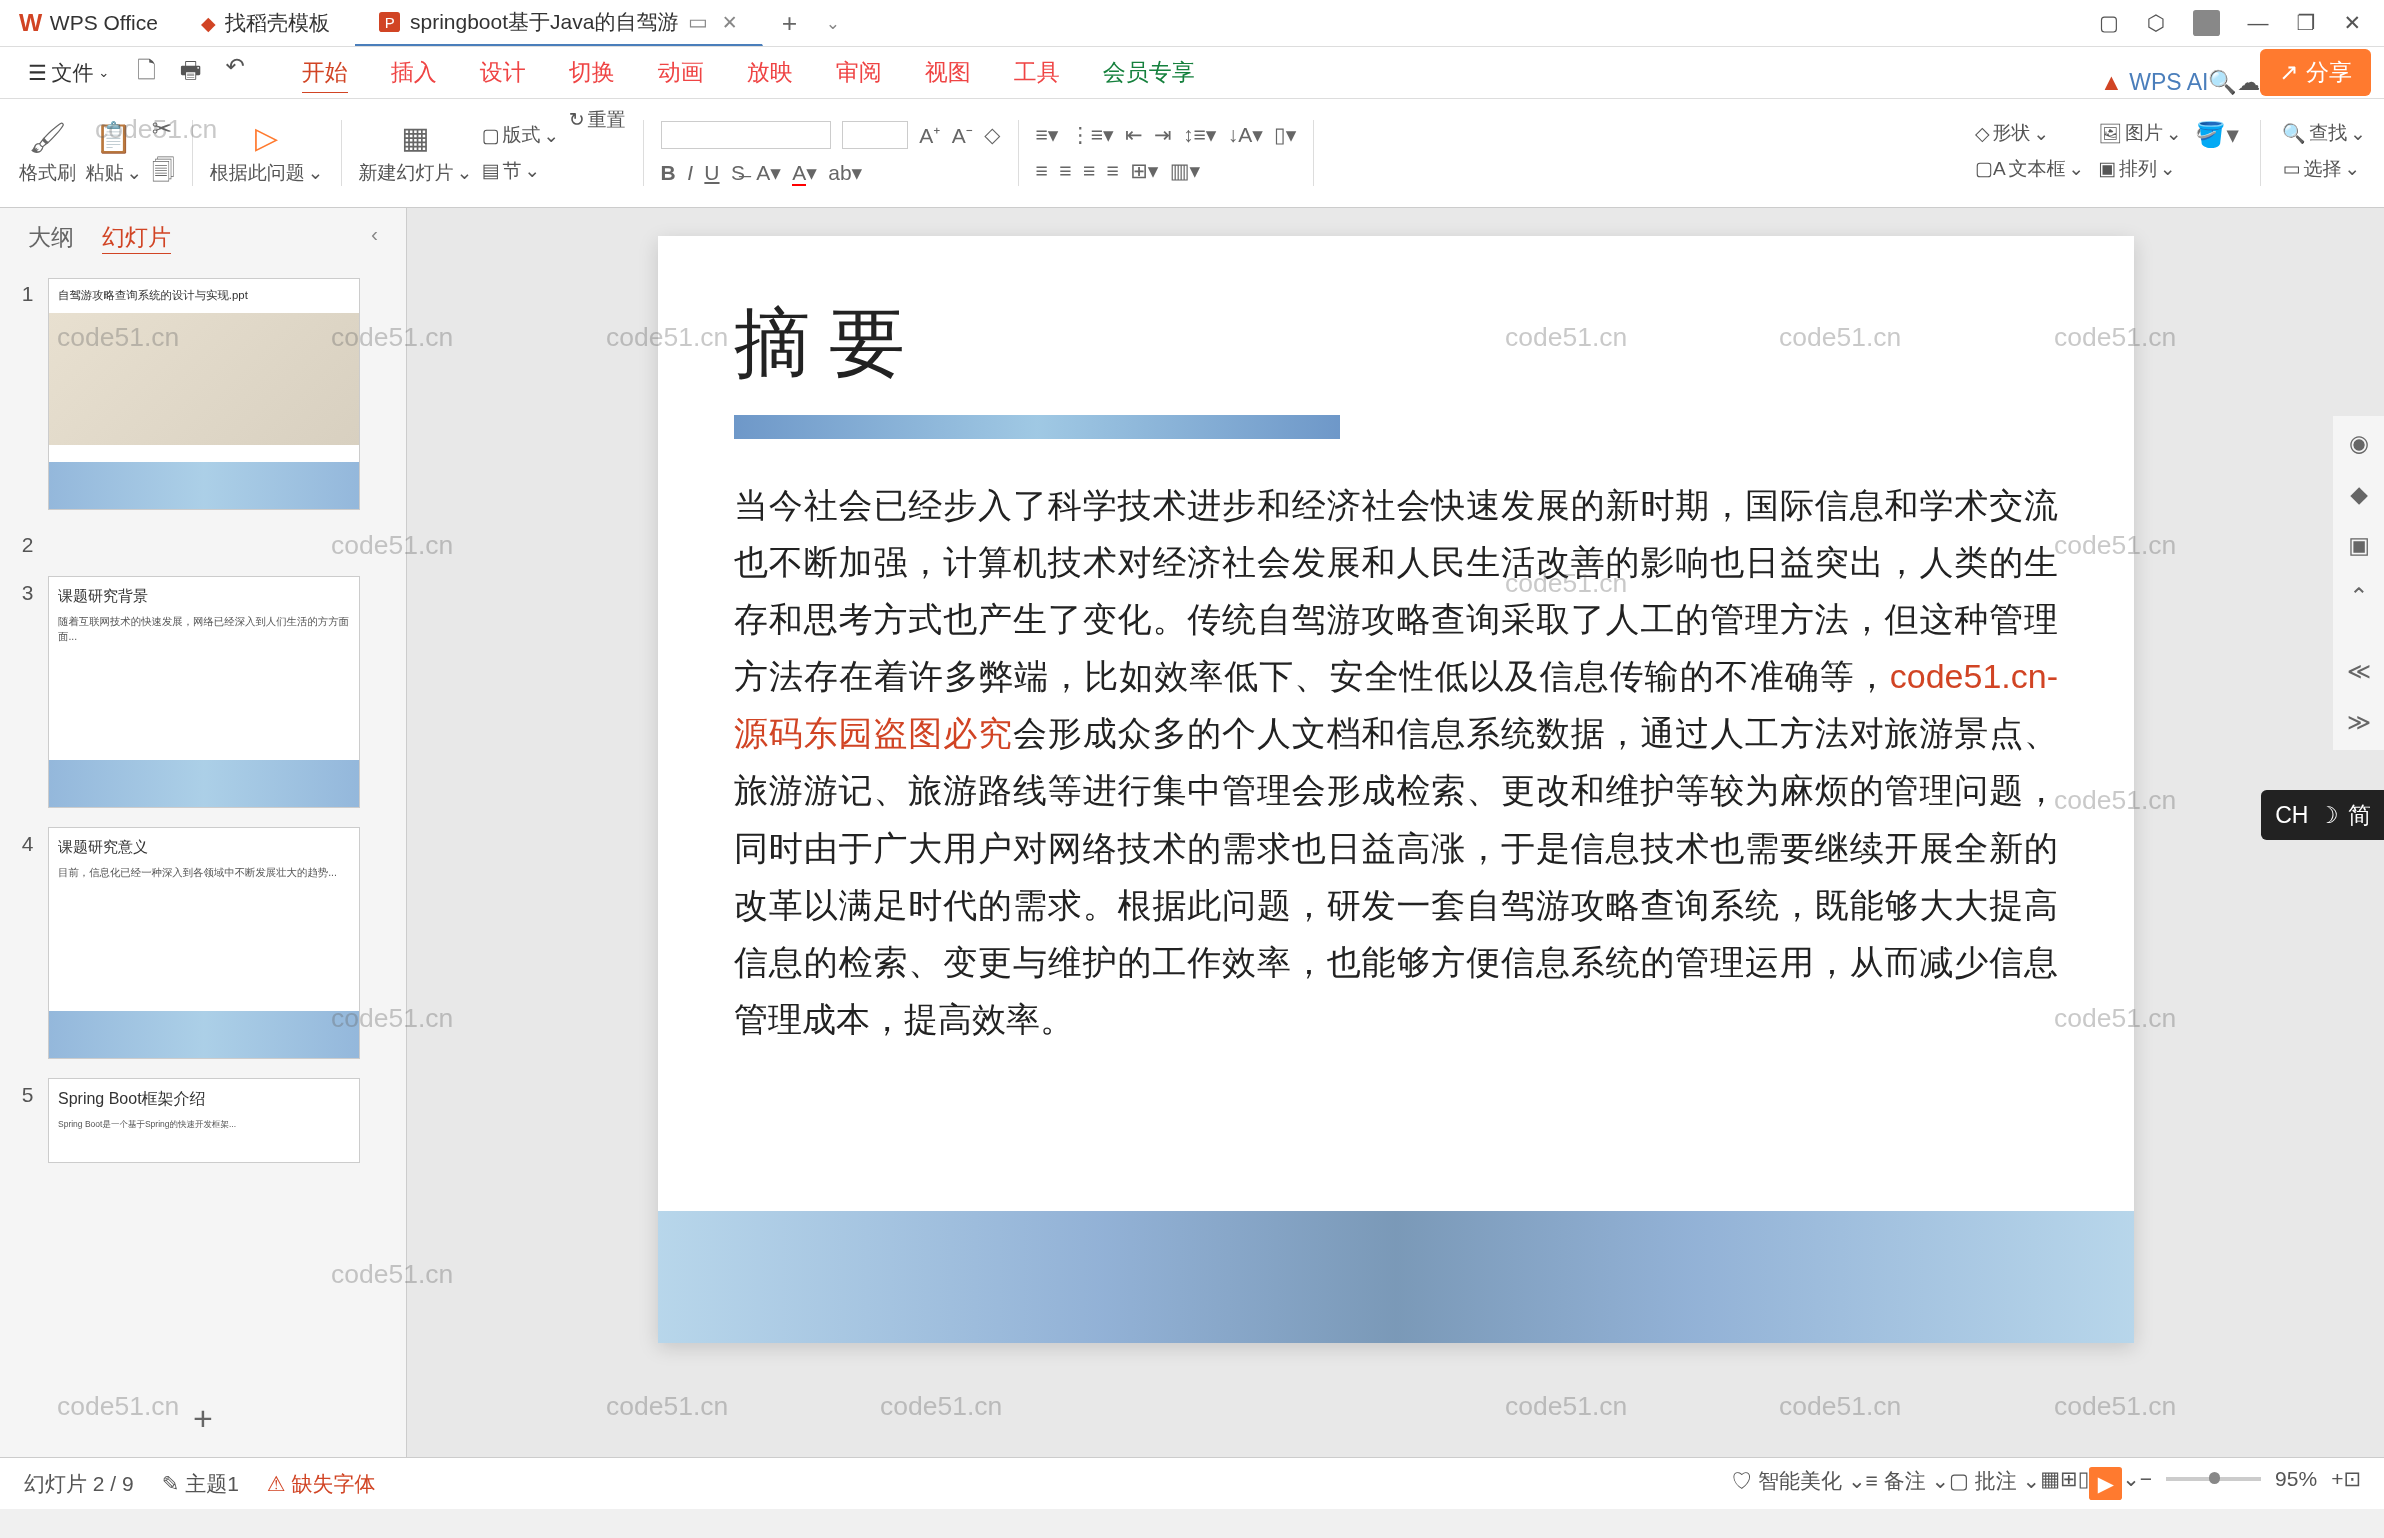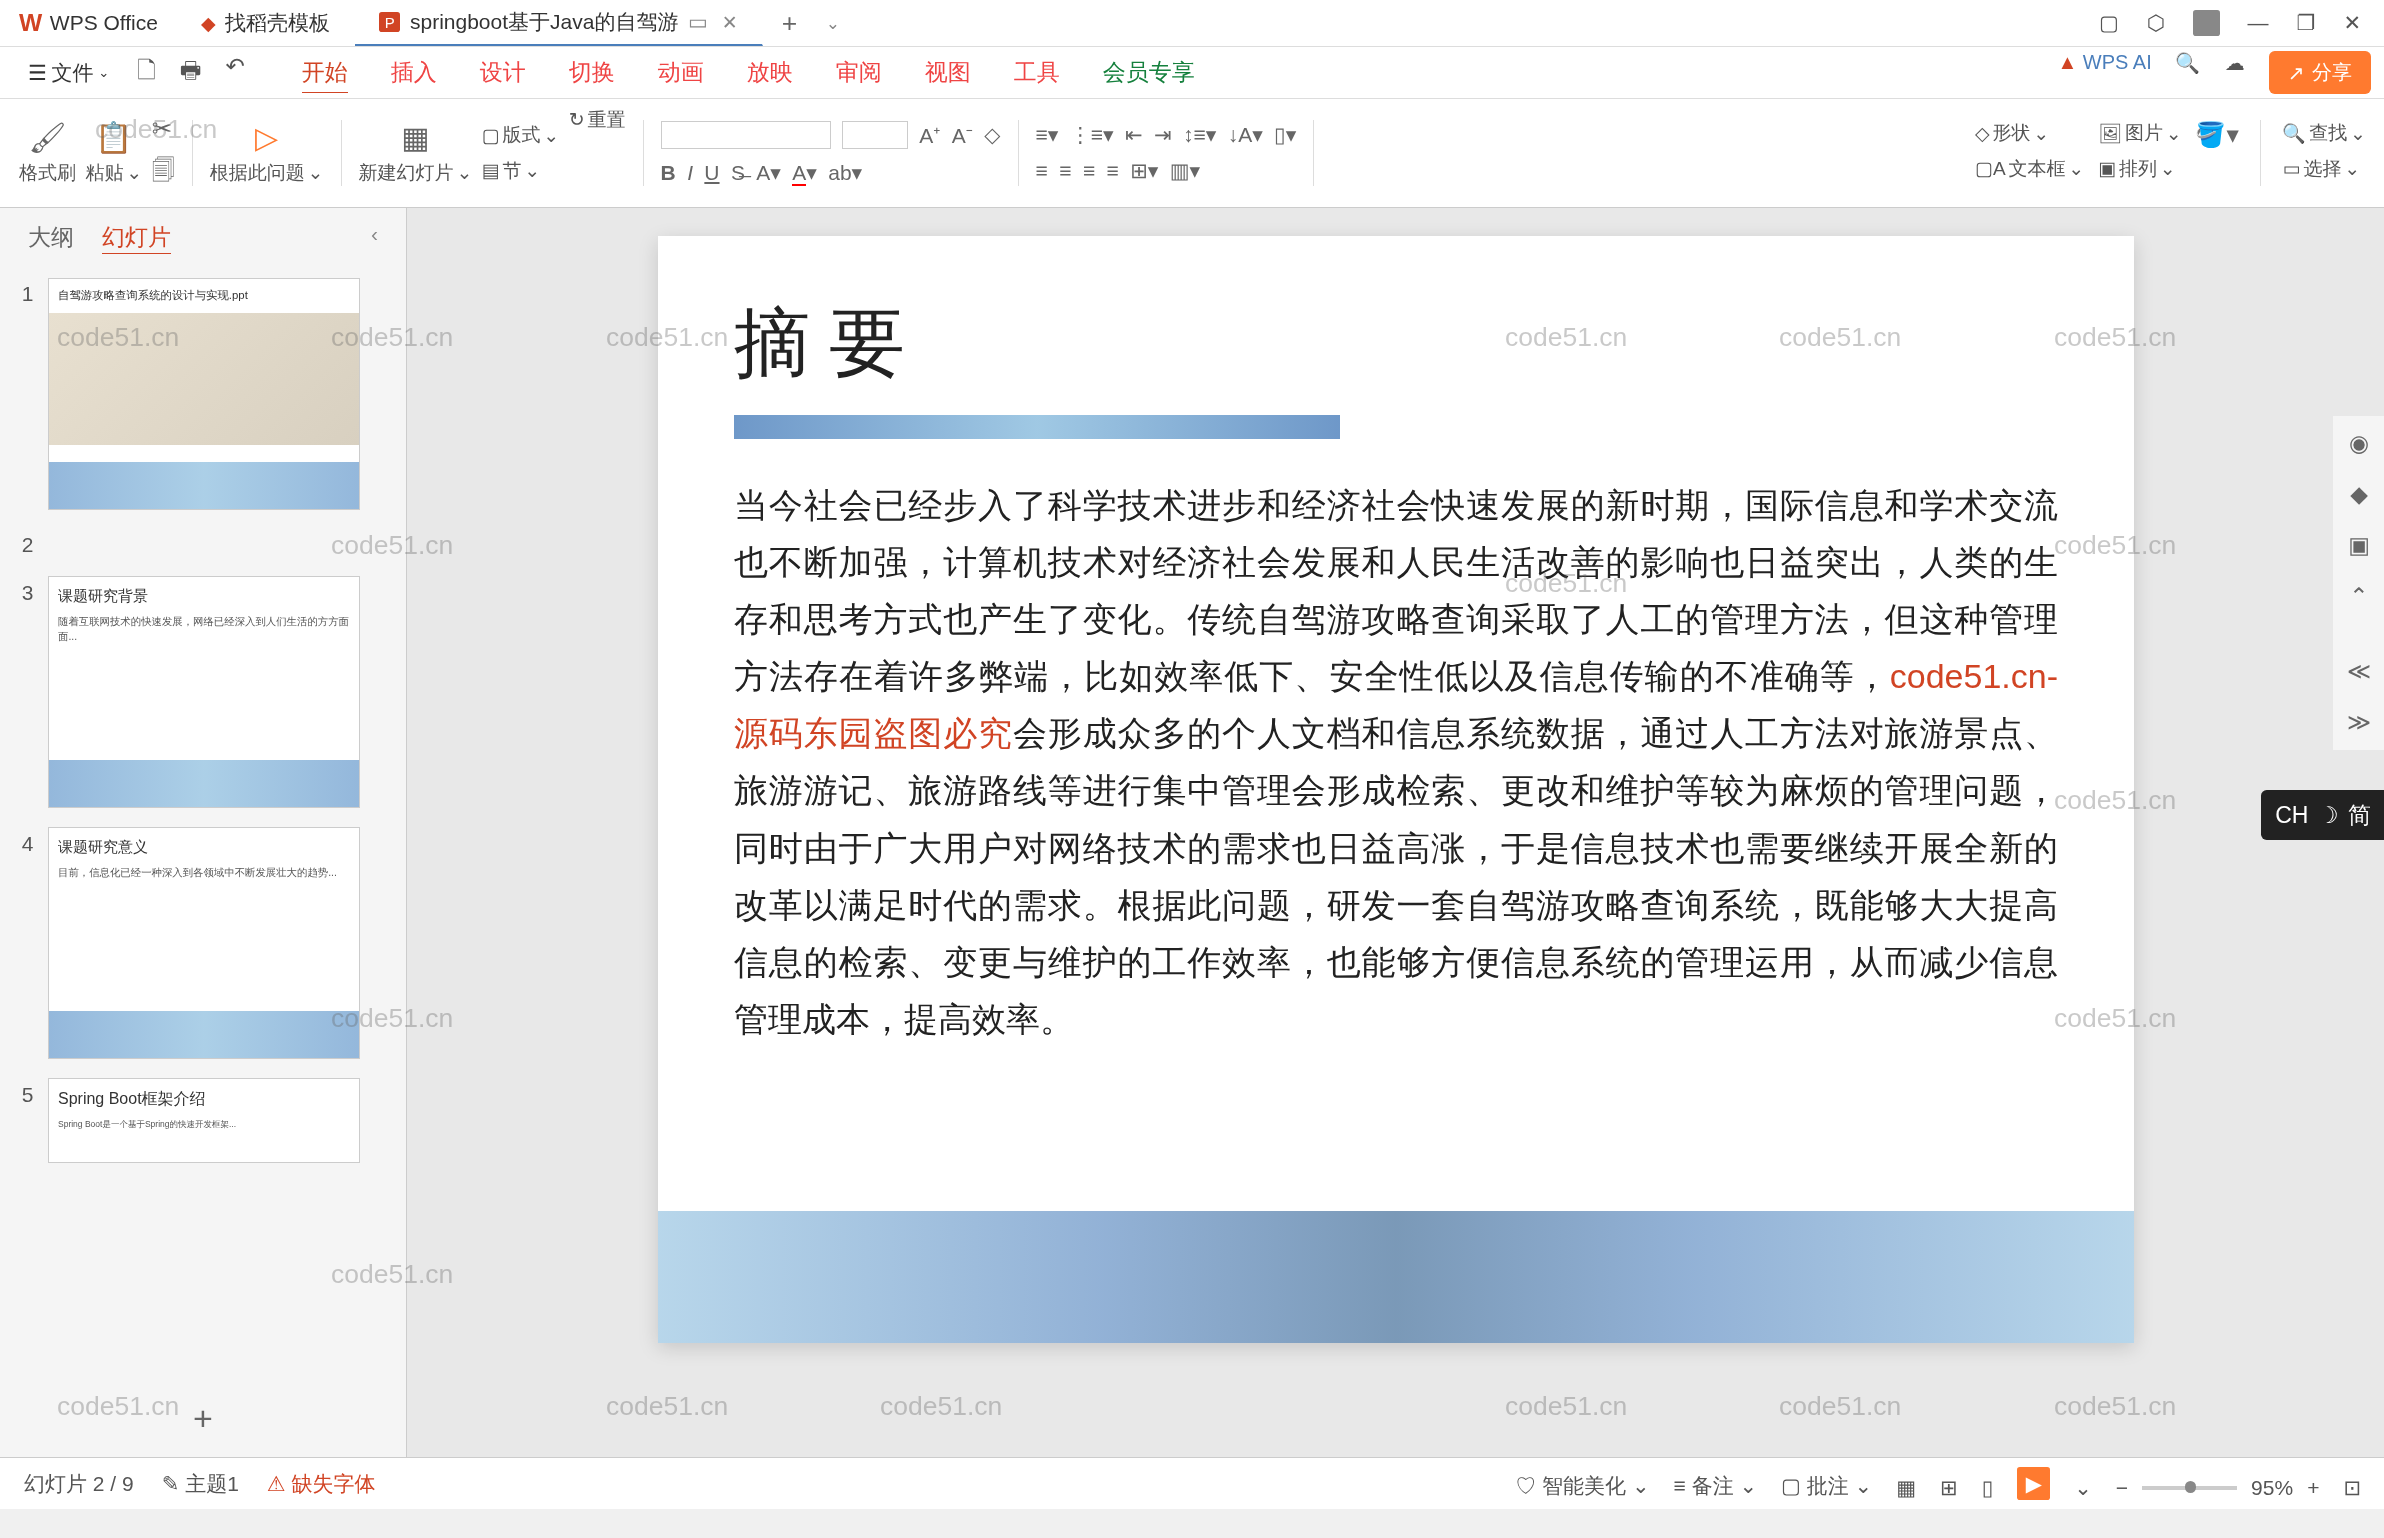--- a/index.html
+++ b/index.html
@@ -13,21 +13,21 @@
 .tab .close{margin-left:14px;color:#888;font-size:19px}
 .tab-add{padding:0 19px;color:#666;font-size:26.5px}
 .window-controls{margin-left:auto;display:flex;align-items:center;gap:28px;padding-right:24px;color:#555;font-size:21px}
 .menubar{height:52px;background:#fff;display:flex;align-items:center;padding:0 14px;border-bottom:0.9px solid #ddd}
 .file-btn{display:flex;align-items:center;gap:4.7px;font-size:21px;color:#333;padding:0 14px}
 .qat{display:flex;gap:24px;margin-left:14px;color:#555;font-size:23px}
 .menutabs{display:flex;gap:43px;margin-left:57px;font-size:23px}
 .menutab{color:#ef4444;padding:4.7px 0}
 .menutab.active{color:#d14424;border-bottom:1.9px solid #d14424;font-weight:500}
 .menutab.vip{color:#15803d}
-.menu-right{margin-left:auto;display:flex;align-items:flex-start;gap:24px;font-size:20px;color:#555}
+.menu-right{margin-left:auto;display:flex;align-items:flex-end;font-size:23px;color:#555}
 .ai-label{color:#4a7ebb;font-weight:500}
 .share-btn{background:#ff7a2f;color:#fff;padding:7.6px 19px;border-radius:5.7px;display:flex;align-items:center;gap:7.6px}
 .ribbon{height:109px;background:#fff;display:flex;align-items:center;padding:0 19px;border-bottom:0.9px solid #ccc;gap:9.5px}
 .rib-btn-lg{display:flex;flex-direction:column;align-items:center;gap:4.7px;color:#555;font-size:19px}
 .rib-btn-lg .ic{font-size:30px;color:#666}
 .rib-sep{width:0.9px;height:66px;background:#ddd;margin:0 7.6px}
 .rib-row{display:flex;gap:11.4px;align-items:center;color:#666;font-size:21px}
 .rib-small{display:flex;flex-direction:column;gap:9.5px}
 .rib-dd{display:flex;align-items:center;gap:2.8px;font-size:19px;color:#555}
 .rib-right{margin-left:auto;display:flex;gap:14px}
@@ -51,21 +51,21 @@
 .slide-canvas{margin:28px auto;width:1476px;height:1107px;background:#fff;box-shadow:0 4.7px 19px rgba(0,0,0,0.15);padding:57px 76px;position:relative}
 .slide-title{font-size:76px;font-family:"SimSun",serif;color:#222;margin-bottom:19px}
 .title-underline{height:24px;width:606px;background:linear-gradient(90deg,#4a7ebb,#88bbdd,#4a7ebb);margin-bottom:38px;opacity:0.8}
 .slide-body{font-size:34px;line-height:1.65;color:#222;font-family:"SimSun",serif;text-align:justify}
 .overlay-red{color:#d14424;font-weight:500}
 .slide-splash{position:absolute;bottom:0;left:0;right:0;height:132px;background:linear-gradient(90deg,#88bbdd 0%,#4a7ebb 30%,#225588 50%,#4a7ebb 70%,#88bbdd 100%);opacity:0.6}
 .notes-bar{height:52px;background:#f0f0f0;padding:14px 28px;font-size:21px;color:#888;border-top:0.9px solid #ccc}
 .right-tools{position:absolute;right:0;top:208px;width:52px;background:#f5f5f5;display:flex;flex-direction:column;gap:24px;padding:14px 0;align-items:center;color:#666;font-size:23px}
 .right-tools .scroll-track{flex:1}
 .statusbar{height:52px;background:#fff;border-top:0.9px solid #ccc;display:flex;align-items:center;padding:0 24px;font-size:21px;color:#555;gap:28px}
-.status-right{margin-left:auto;display:flex;align-items:flex-end;gap:24px}
+.status-right{margin-left:auto;display:flex;align-items:flex-start;}
 .zoom-ctl{display:flex;align-items:center;gap:14px}
 .play-btn{background:#ff7a2f;color:#fff;width:33px;height:33px;display:flex;align-items:center;justify-content:center;border-radius:2.8px}
 .watermark{position:absolute;font-size:26.5px;color:rgba(100,100,100,0.35);pointer-events:none;font-family:Arial}
 .ime-badge{position:absolute;right:0;top:790px;background:#222;color:#fff;padding:9.5px 14px;font-size:23px;border-radius:5.7px 0 0 5.7px;display:flex;align-items:center;gap:9.5px}
 </style>
 </head>
 <body>
 
 <div class="titlebar">
   <div class="app-logo">

